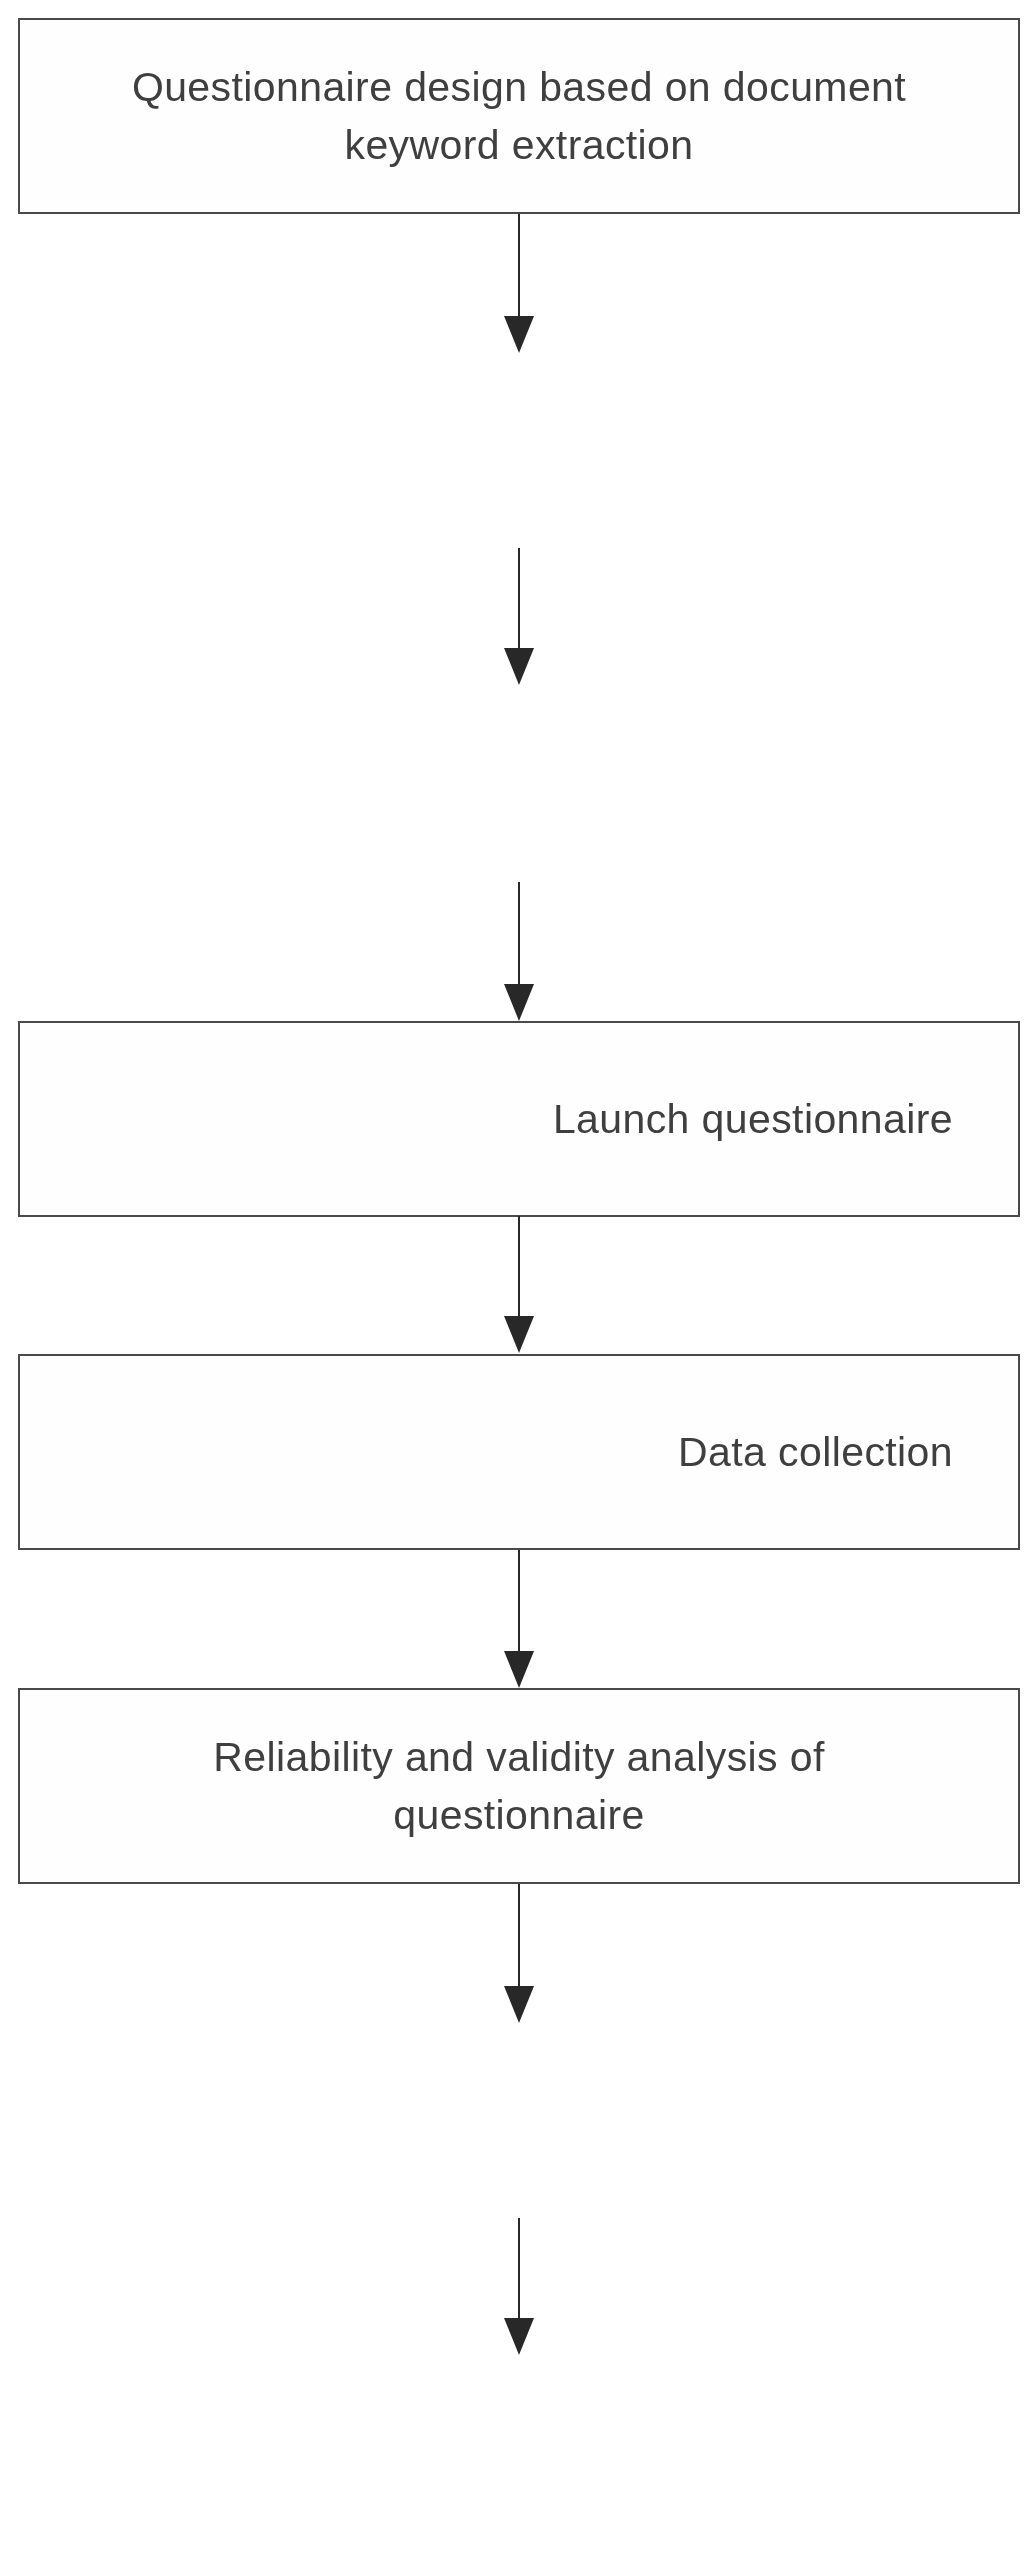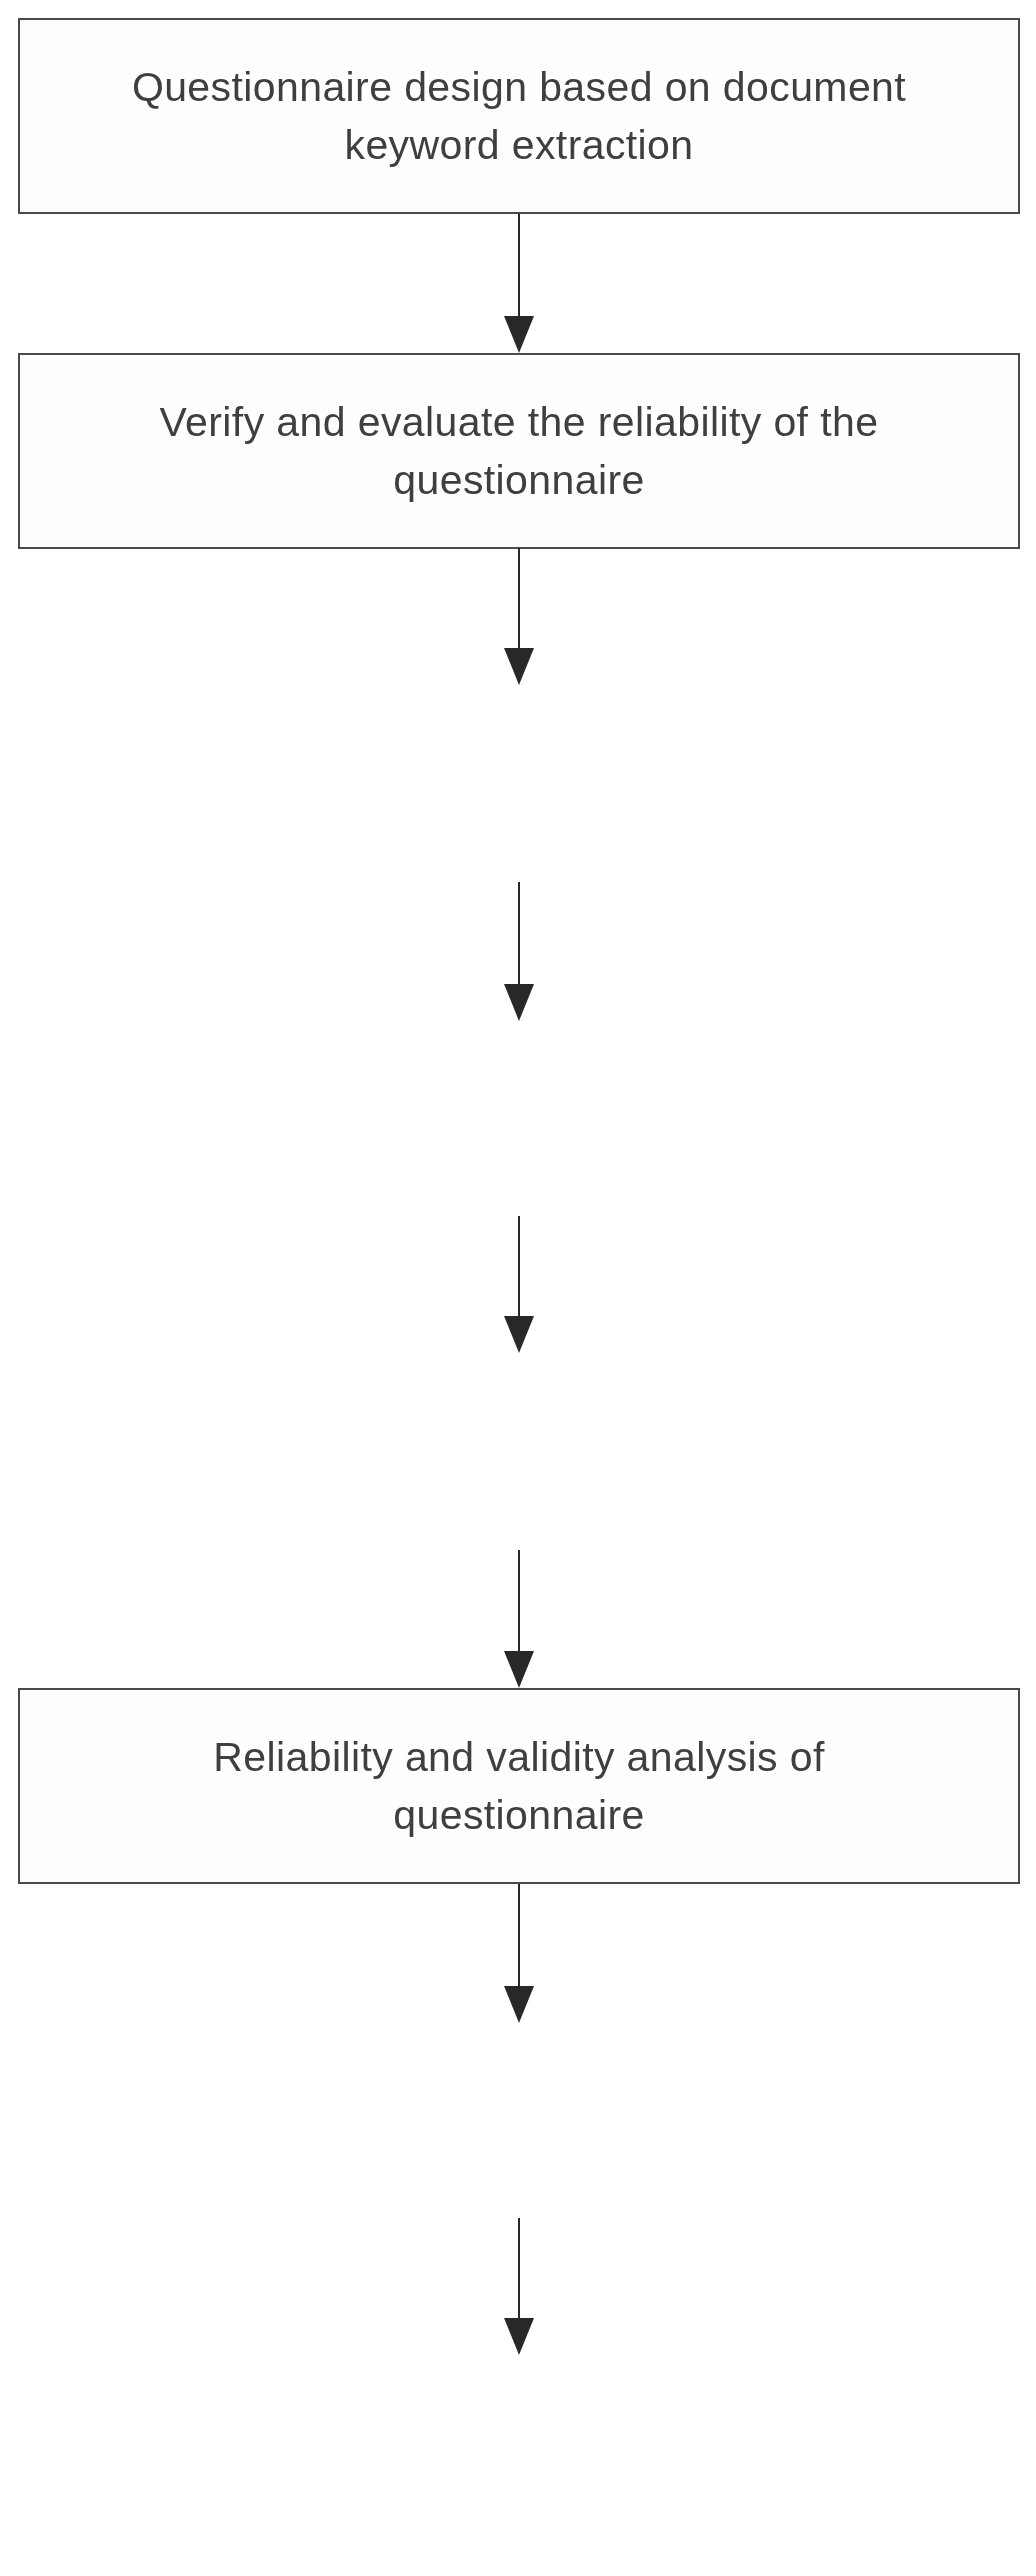--- a/index.html
+++ b/index.html
@@ -62,38 +62,41 @@
 <div class="canvas">
 
   <div class="box" style="top:18px">
     <span class="box-label">Questionnaire design based on document keyword extraction</span>
   </div>
   <div class="arrow" style="top:214px;height:139px">
     <div class="arrow-line"></div>
     <div class="arrow-head"></div>
   </div>
 
-  <div class="box" style="top:353px">
-    <span class="box-label">Verify and evaluate the reliability of the questionnaire</span>
-  </div>
   <div class="arrow" style="top:548px;height:137px">
     <div class="arrow-line"></div>
     <div class="arrow-head"></div>
   </div>
 
   <div class="arrow" style="top:882px;height:139px">
     <div class="arrow-line"></div>
     <div class="arrow-head"></div>
   </div>
 
+  <div class="box" style="top:1021px">
+    <span class="box-label">Launch questionnaire</span>
+  </div>
   <div class="arrow" style="top:1216px;height:137px">
     <div class="arrow-line"></div>
     <div class="arrow-head"></div>
   </div>
 
+  <div class="box" style="top:1354px">
+    <span class="box-label">Data collection</span>
+  </div>
   <div class="arrow" style="top:1550px;height:138px">
     <div class="arrow-line"></div>
     <div class="arrow-head"></div>
   </div>
 
   <div class="box" style="top:1688px">
     <span class="box-label">Reliability and validity analysis of questionnaire</span>
   </div>
   <div class="arrow" style="top:1884px;height:139px">
     <div class="arrow-line"></div>

